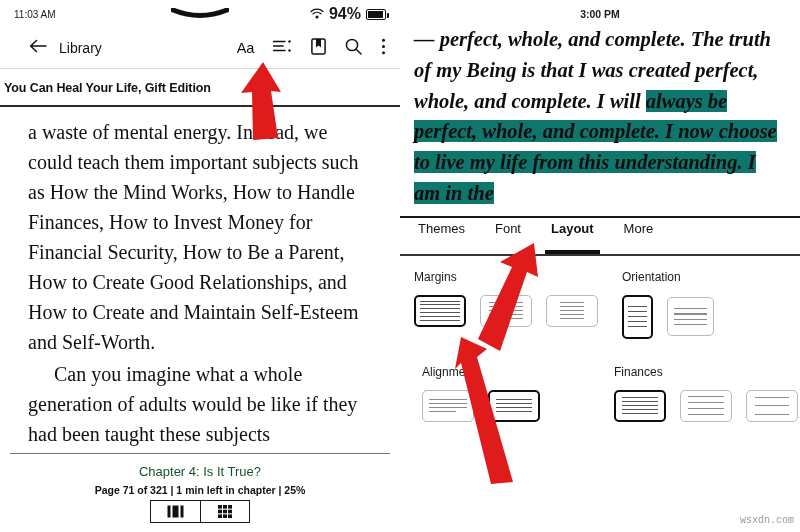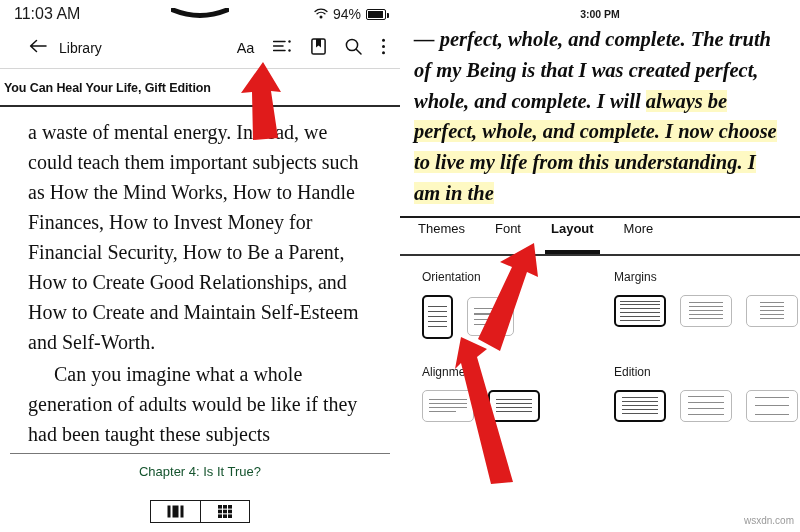--- a/index.html
+++ b/index.html
@@ -10,23 +10,23 @@
     overflow: hidden;
   }
   .screens { position: relative; width: 800px; height: 532px; display: flex; }
   .panel { position: relative; width: 400px; height: 532px; background: #fff; overflow: hidden; }
 
   
   .statusbar {
     height: 28px; display: flex; align-items: center;
     padding: 0 14px; position: relative;
   }
-  .status-time { font-size: 16px; color: #1a1a1a; font-weight: 400; }
+  .status-time { font-size: 10px; color: #1a1a1a; font-weight: 400; }
   .status-right { margin-left: auto; display: flex; align-items: center; gap: 5px; }
-  .status-pct { font-size: 14px; color: #1a1a1a; font-weight: 400; }
+  .status-pct { font-size: 16px; color: #1a1a1a; font-weight: 700; }
   .notch-handle {
     position: absolute; left: 50%; top: 8px; transform: translateX(-50%);
   }
   .batt {
     width: 20px; height: 11px; border: 1.6px solid #111; border-radius: 2px;
     position: relative; display: block;
   }
   .batt::after {
     content: ""; position: absolute; right: -3.5px; top: 3px;
     width: 2px; height: 5px; background: #111; border-radius: 0 1px 1px 0;
@@ -77,21 +77,21 @@
   .rp-status { height: 20px; display: flex; align-items: flex-end; justify-content: center; }
   .rp-time { font-size: 10.5px; font-weight: 600; color: #1a1a1a; }
 
   .rp-quote {
     font-family: "Liberation Serif", serif;
     font-weight: bold; font-style: italic;
     font-size: 20.5px; line-height: 1.50; color: #0d0d0d;
     padding: 4px 14px 0 14px;
     height: 196px; overflow: hidden;
   }
-  .hl { background: #fef9c3; }
+  .hl { background: #0f766e; }
 
   .rp-rule { height: 2px; background: #1a1a1a; }
 
   .tabs { display: flex; align-items: flex-end; height: 36px; padding: 0 18px; gap: 30px; }
   .tab { font-size: 13px; color: #111; padding-bottom: 18px; position: relative; }
   .tab.active { font-weight: 700; }
   .tab.active::after {
     content: ""; position: absolute; left: -6px; right: -6px; bottom: 0px;
     height: 4px; background: #111;
   }
@@ -114,21 +114,21 @@
   .opt-portrait { width: 31px; height: 44px; gap: 4px; padding: 5px 4px; }
   .opt-land { width: 47px; height: 39px; gap: 4px; padding: 5px 6px; }
   .opt-box { width: 52px; height: 32px; gap: 3px; }
   .opt-box2 { width: 52px; height: 32px; gap: 3px; }
 
   
   .arrow { position: absolute; pointer-events: none; }
 
   .wm {
     position: absolute; right: 6px; bottom: 6px;
-    font-size: 10px; color: #9a9a9a; font-family: Liberation Sans, sans-serif;
+    font-size: 10px; color: #9a9a9a; font-family: Liberation Mono, monospace;
   }
 </style>
 </head>
 <body>
 
 <div class="screens">
 
   <div class="panel">
 
     <div class="statusbar">
@@ -207,20 +207,21 @@
     <div class="booktitle">You Can Heal Your Life, Gift Edition</div>
     <div class="thin-rule"></div>
 
     <div class="bodytext">
       <p>a waste of mental energy. Instead, we could teach them important subjects such as How the Mind Works, How to Handle Finances, How to Invest Money for Financial Security, How to Be a Parent, How to Create Good Relationships, and How to Create and Maintain Self-Esteem and Self-Worth.</p>
       <p class="indent">Can you imagine what a whole generation of adults would be like if they had been taught these subjects</p>
     </div>
 
     <div class="footer-rule"></div>
     <div class="chapter">Chapter 4: Is It True?</div>
+    <div class="pageinfo">Page 71 of 321 | 1 min left in chapter | 25%</div>
 
     <div class="viewtoggle">
       <div>
         <svg width="17" height="13" viewBox="0 0 17 13">
           <rect x="0.5" y="0.5" width="3" height="12" fill="#111"></rect>
           <rect x="5.5" y="0.5" width="6" height="12" fill="#111"></rect>
           <rect x="13.5" y="0.5" width="3" height="12" fill="#111"></rect>
         </svg>
       </div>
       <div>
@@ -259,60 +260,60 @@
       <div class="tab">Themes</div>
       <div class="tab">Font</div>
       <div class="tab active">Layout</div>
       <div class="tab">More</div>
     </div>
     <div class="tabs-rule"></div>
 
     <div class="settings">
 
       <div class="setrow">
+        <div class="setgroup right">
+          <div class="setlabel">Margins</div>
+          <div class="opts">
+            <div class="opt opt-box sel" style="padding:4px 4px;">
+              <span class="ln"></span>
+                <span class="ln"></span>
+                <span class="ln"></span>
+                <span class="ln"></span>
+                <span class="ln"></span>
+                <span class="ln"></span>
+            </div>
+            <div class="opt opt-box" style="padding:4px 8px;">
+              <span class="ln"></span>
+                <span class="ln"></span>
+                <span class="ln"></span>
+                <span class="ln"></span>
+                <span class="ln"></span>
+            </div>
+            <div class="opt opt-box" style="padding:4px 13px;">
+              <span class="ln"></span>
+                <span class="ln"></span>
+                <span class="ln"></span>
+                <span class="ln"></span>
+                <span class="ln"></span>
+            </div>
+          </div>
+        </div>
+
         <div class="setgroup">
           <div class="setlabel">Orientation</div>
           <div class="opts">
             <div class="opt opt-portrait sel">
               <span class="ln"></span>
                 <span class="ln"></span>
                 <span class="ln"></span>
                 <span class="ln"></span>
                 <span class="ln"></span>
             </div>
             <div class="opt opt-land">
               <span class="ln"></span>
-                <span class="ln"></span>
-                <span class="ln"></span>
-                <span class="ln"></span>
-            </div>
-          </div>
-        </div>
-
-        <div class="setgroup right">
-          <div class="setlabel">Margins</div>
-          <div class="opts">
-            <div class="opt opt-box sel" style="padding:4px 4px;">
-              <span class="ln"></span>
-                <span class="ln"></span>
-                <span class="ln"></span>
-                <span class="ln"></span>
-                <span class="ln"></span>
-                <span class="ln"></span>
-            </div>
-            <div class="opt opt-box" style="padding:4px 8px;">
-              <span class="ln"></span>
-                <span class="ln"></span>
-                <span class="ln"></span>
-                <span class="ln"></span>
-                <span class="ln"></span>
-            </div>
-            <div class="opt opt-box" style="padding:4px 13px;">
-              <span class="ln"></span>
-                <span class="ln"></span>
                 <span class="ln"></span>
                 <span class="ln"></span>
                 <span class="ln"></span>
             </div>
           </div>
         </div>
       </div>
 
       <div class="setrow" style="margin-top:26px;">
         <div class="setgroup">
@@ -327,21 +328,21 @@
             <div class="opt opt-box2 sel" style="padding:5px 6px;">
               <span class="ln"></span>
                 <span class="ln"></span>
                 <span class="ln"></span>
                 <span class="ln"></span>
             </div>
           </div>
         </div>
 
         <div class="setgroup right">
-          <div class="setlabel">Edition</div>
+          <div class="setlabel">Finances</div>
           <div class="opts">
             <div class="opt opt-box sel" style="padding:4px 6px; gap:3px;">
               <span class="ln"></span>
                 <span class="ln"></span>
                 <span class="ln"></span>
                 <span class="ln"></span>
                 <span class="ln"></span>
             </div>
             <div class="opt opt-box" style="padding:5px 7px; gap:5px;">
               <span class="ln"></span>

